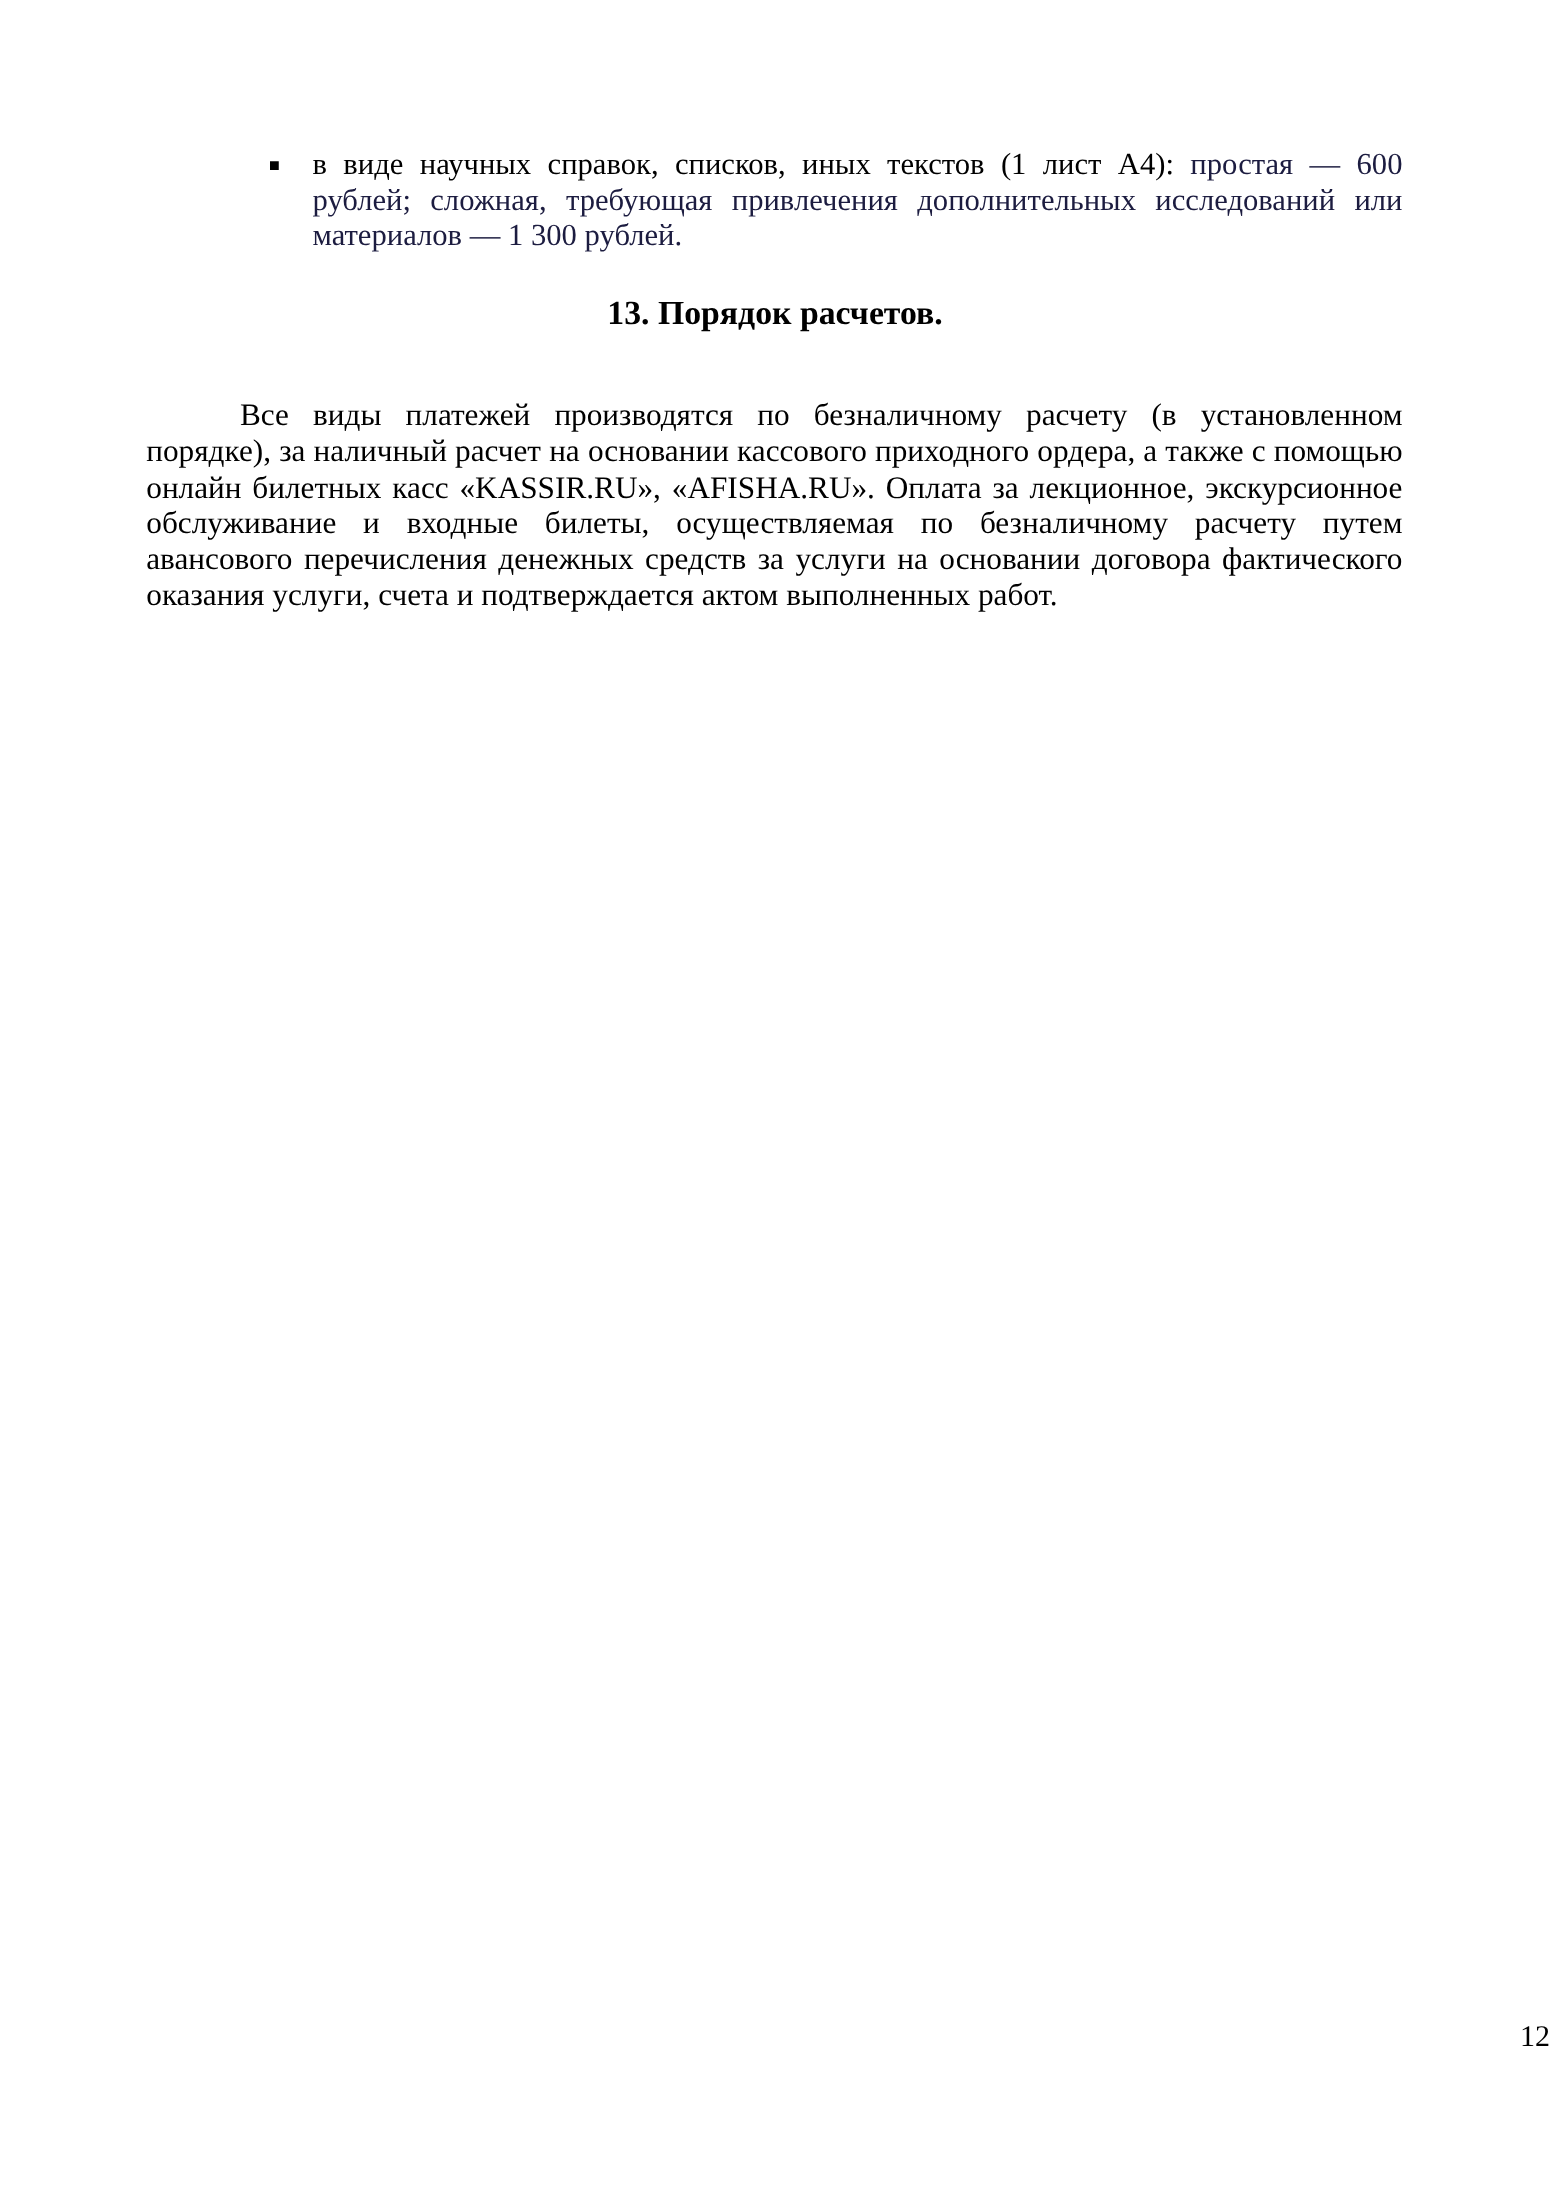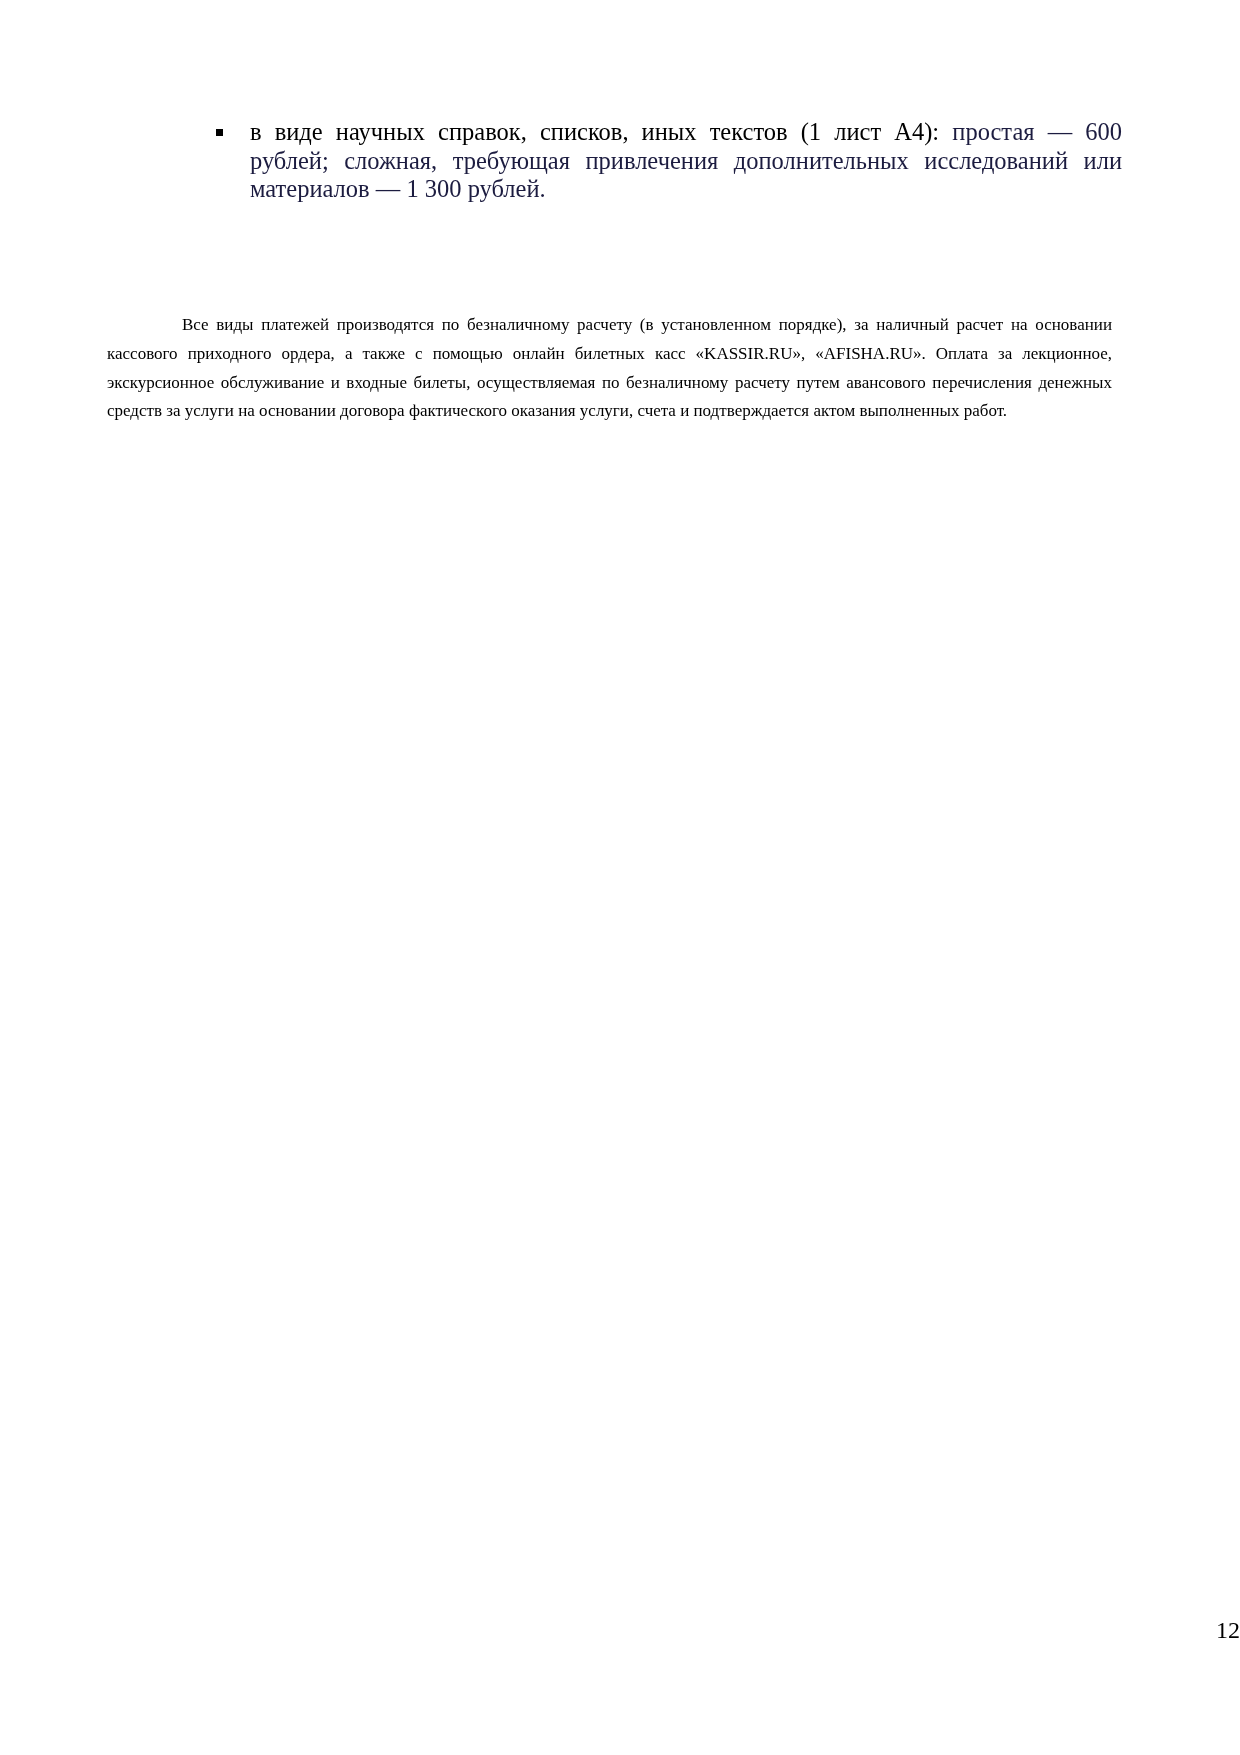--- a/index.html
+++ b/index.html
@@ -9,34 +9,35 @@
 
   .bullet-item { position: absolute; left: 212px; top: 118px; width: 910px; }
   .bullet-marker { position: absolute; left: 4px; top: 11px; width: 7px; height: 7px; background: #000; }
   .bullet-text { margin-left: 38px; font-size: 24.5px; line-height: 28.6px; text-align: justify;
                  text-align-last: left; color: #1c1c40; }
   .bullet-text .lead { color: #000; }
 
   .section-title { position: absolute; left: 0; width: 1240px; top: 234px; text-align: center;
                    font-weight: bold; font-size: 27px; line-height: 32px; }
 
-  .para { position: absolute; left: 107px; top: 294px; width: 1005px;
-          font-size: 17px; line-height: 28.8px; text-align: justify; text-indent: 75px; }
+  .para { position: absolute; left: 117px; top: 294px; width: 1005px;
+          font-size: 25px; line-height: 28.8px; text-align: justify; text-indent: 75px; }
 
   .page-number { position: absolute; left: 0; width: 1240px; top: 1616px; text-align: right;
                  font-size: 24px; line-height: 28px; }
 </style>
 </head>
 <body>
 
 <div class="page">
 
   <div class="bullet-item">
     <span class="bullet-marker"></span>
     <div class="bullet-text"><span class="lead">в виде научных справок, списков, иных текстов (1 лист А4):</span><span> простая — 600 рублей; сложная, требующая привлечения дополнительных исследований или материалов — 1 300 рублей.</span></div>
   </div>
 
+  <div class="section-title">13. Порядок расчетов.</div>
 
   <p class="para">Все виды платежей производятся по безналичному расчету (в установленном порядке), за наличный расчет на основании кассового приходного ордера, а также с помощью онлайн билетных касс «KASSIR.RU», «AFISHA.RU». Оплата за лекционное, экскурсионное обслуживание и входные билеты, осуществляемая по безналичному расчету путем авансового перечисления денежных средств за услуги на основании договора фактического оказания услуги, счета и подтверждается актом выполненных работ.</p>
 
   <div class="page-number">12</div>
 
 </div>
 
 </body></html>

